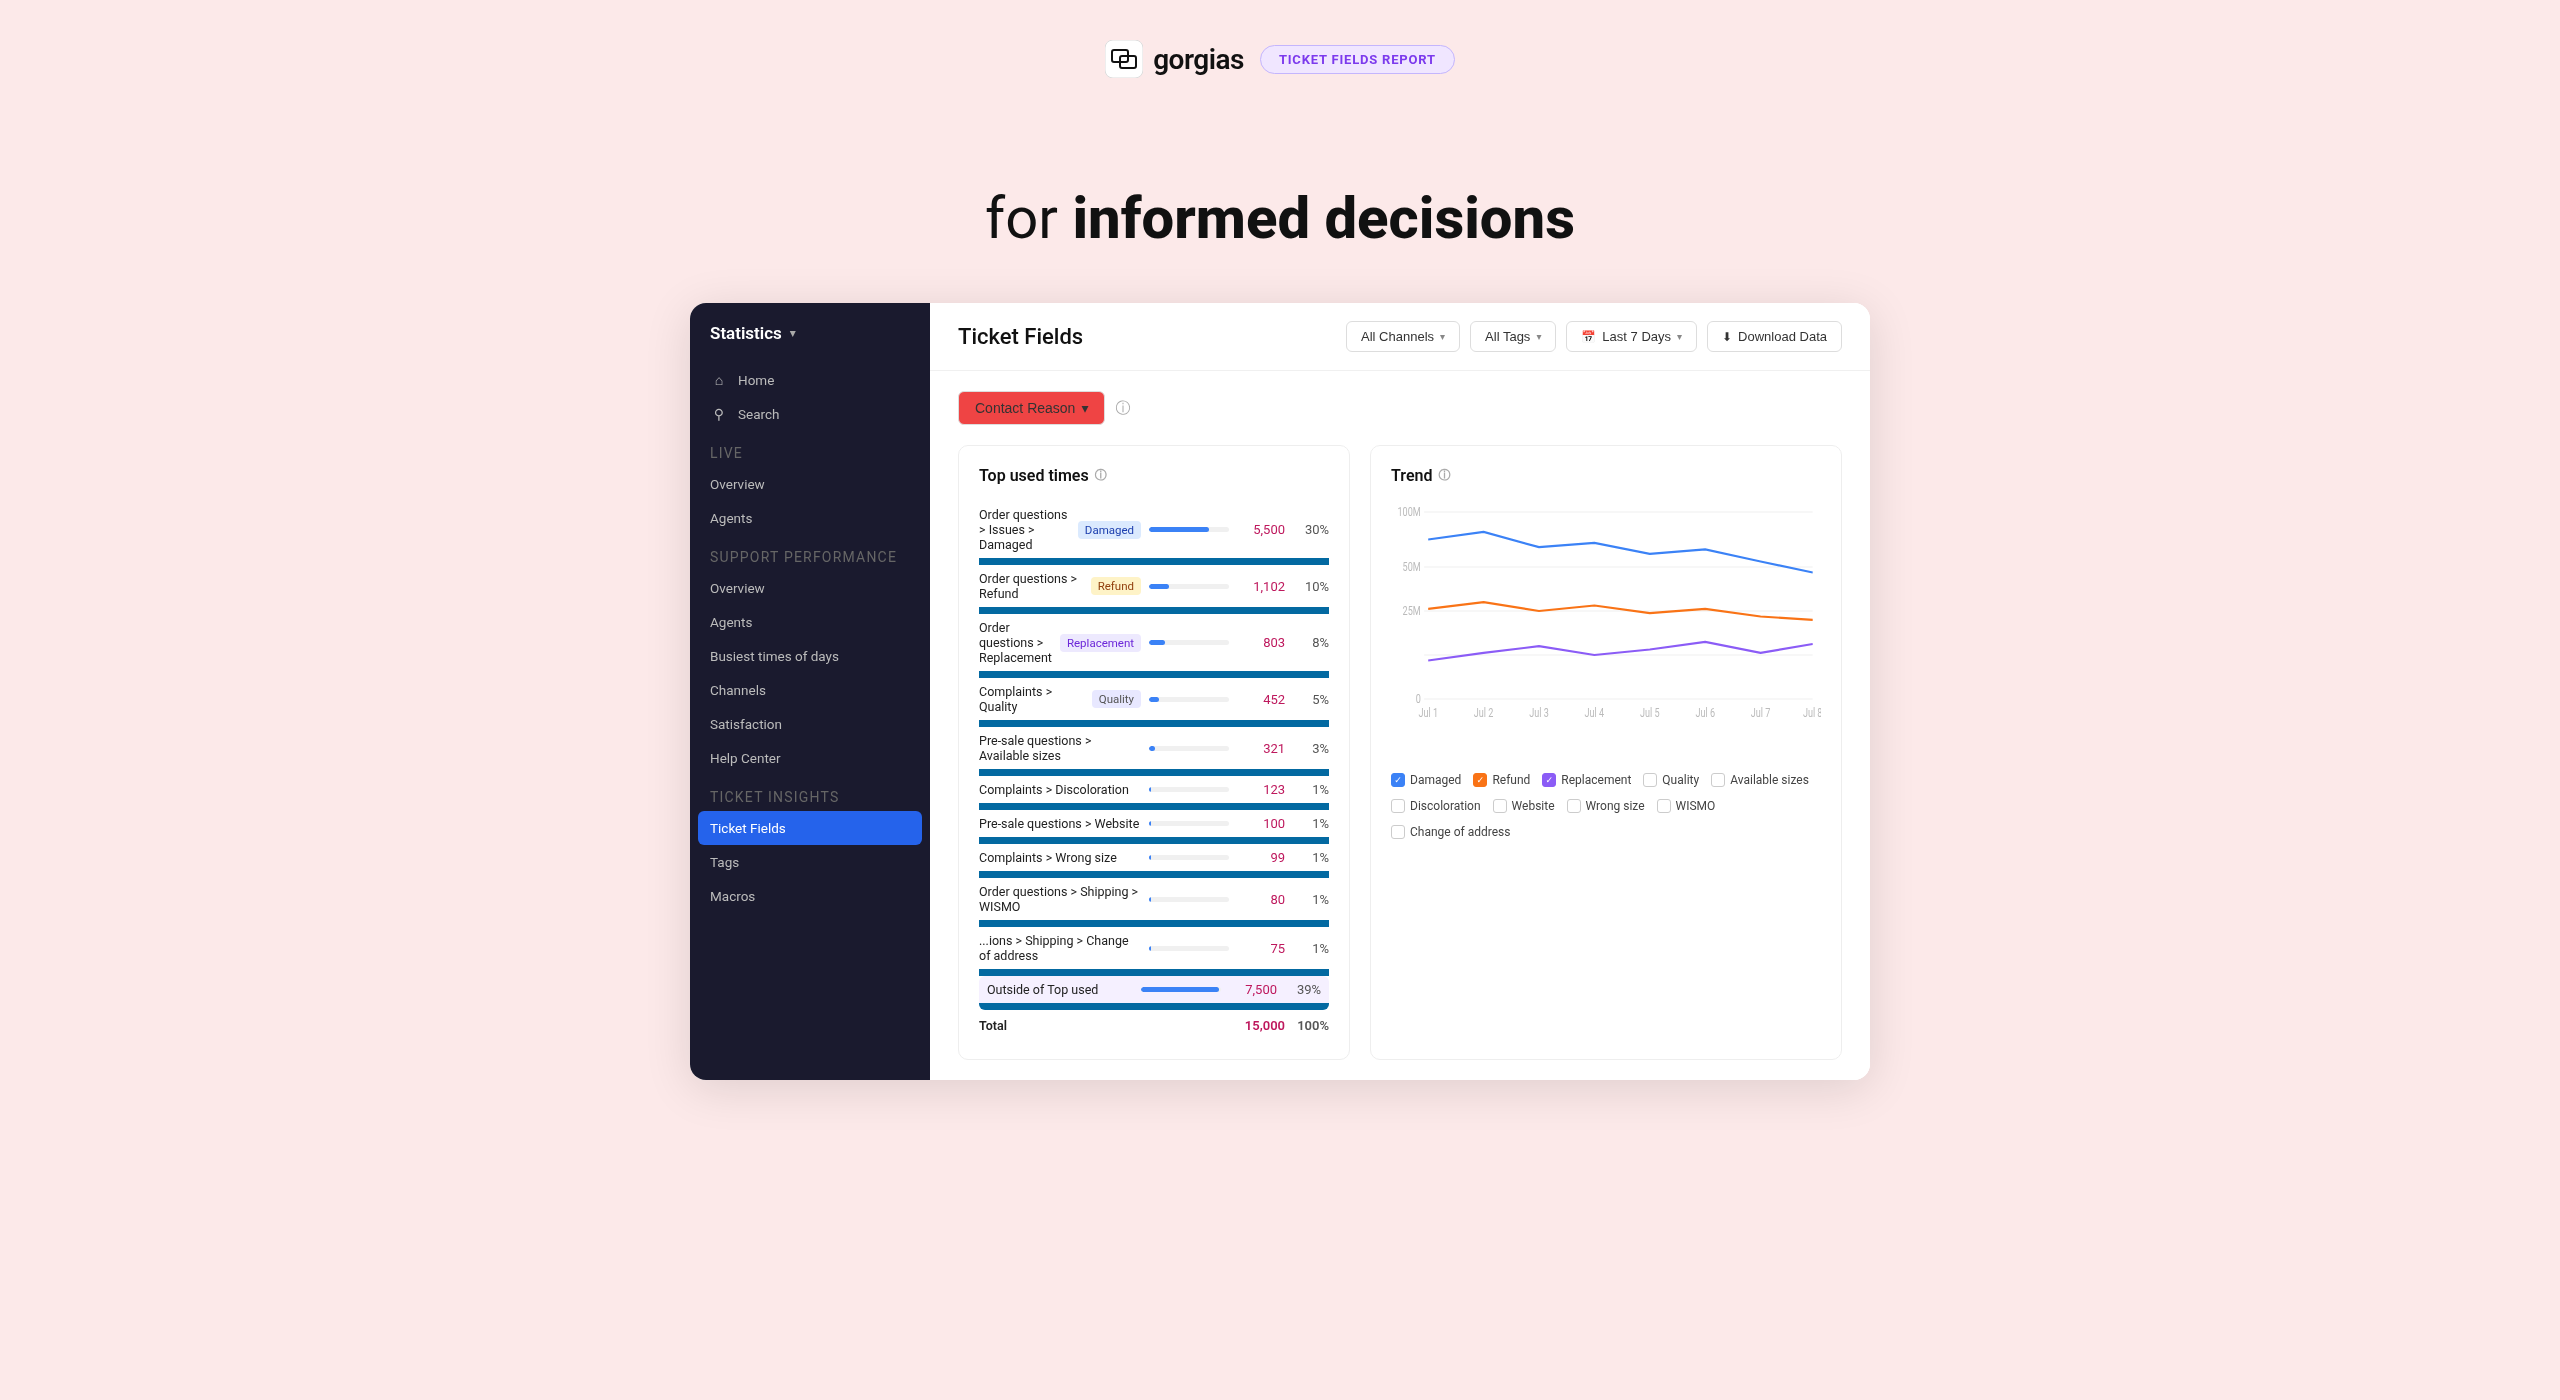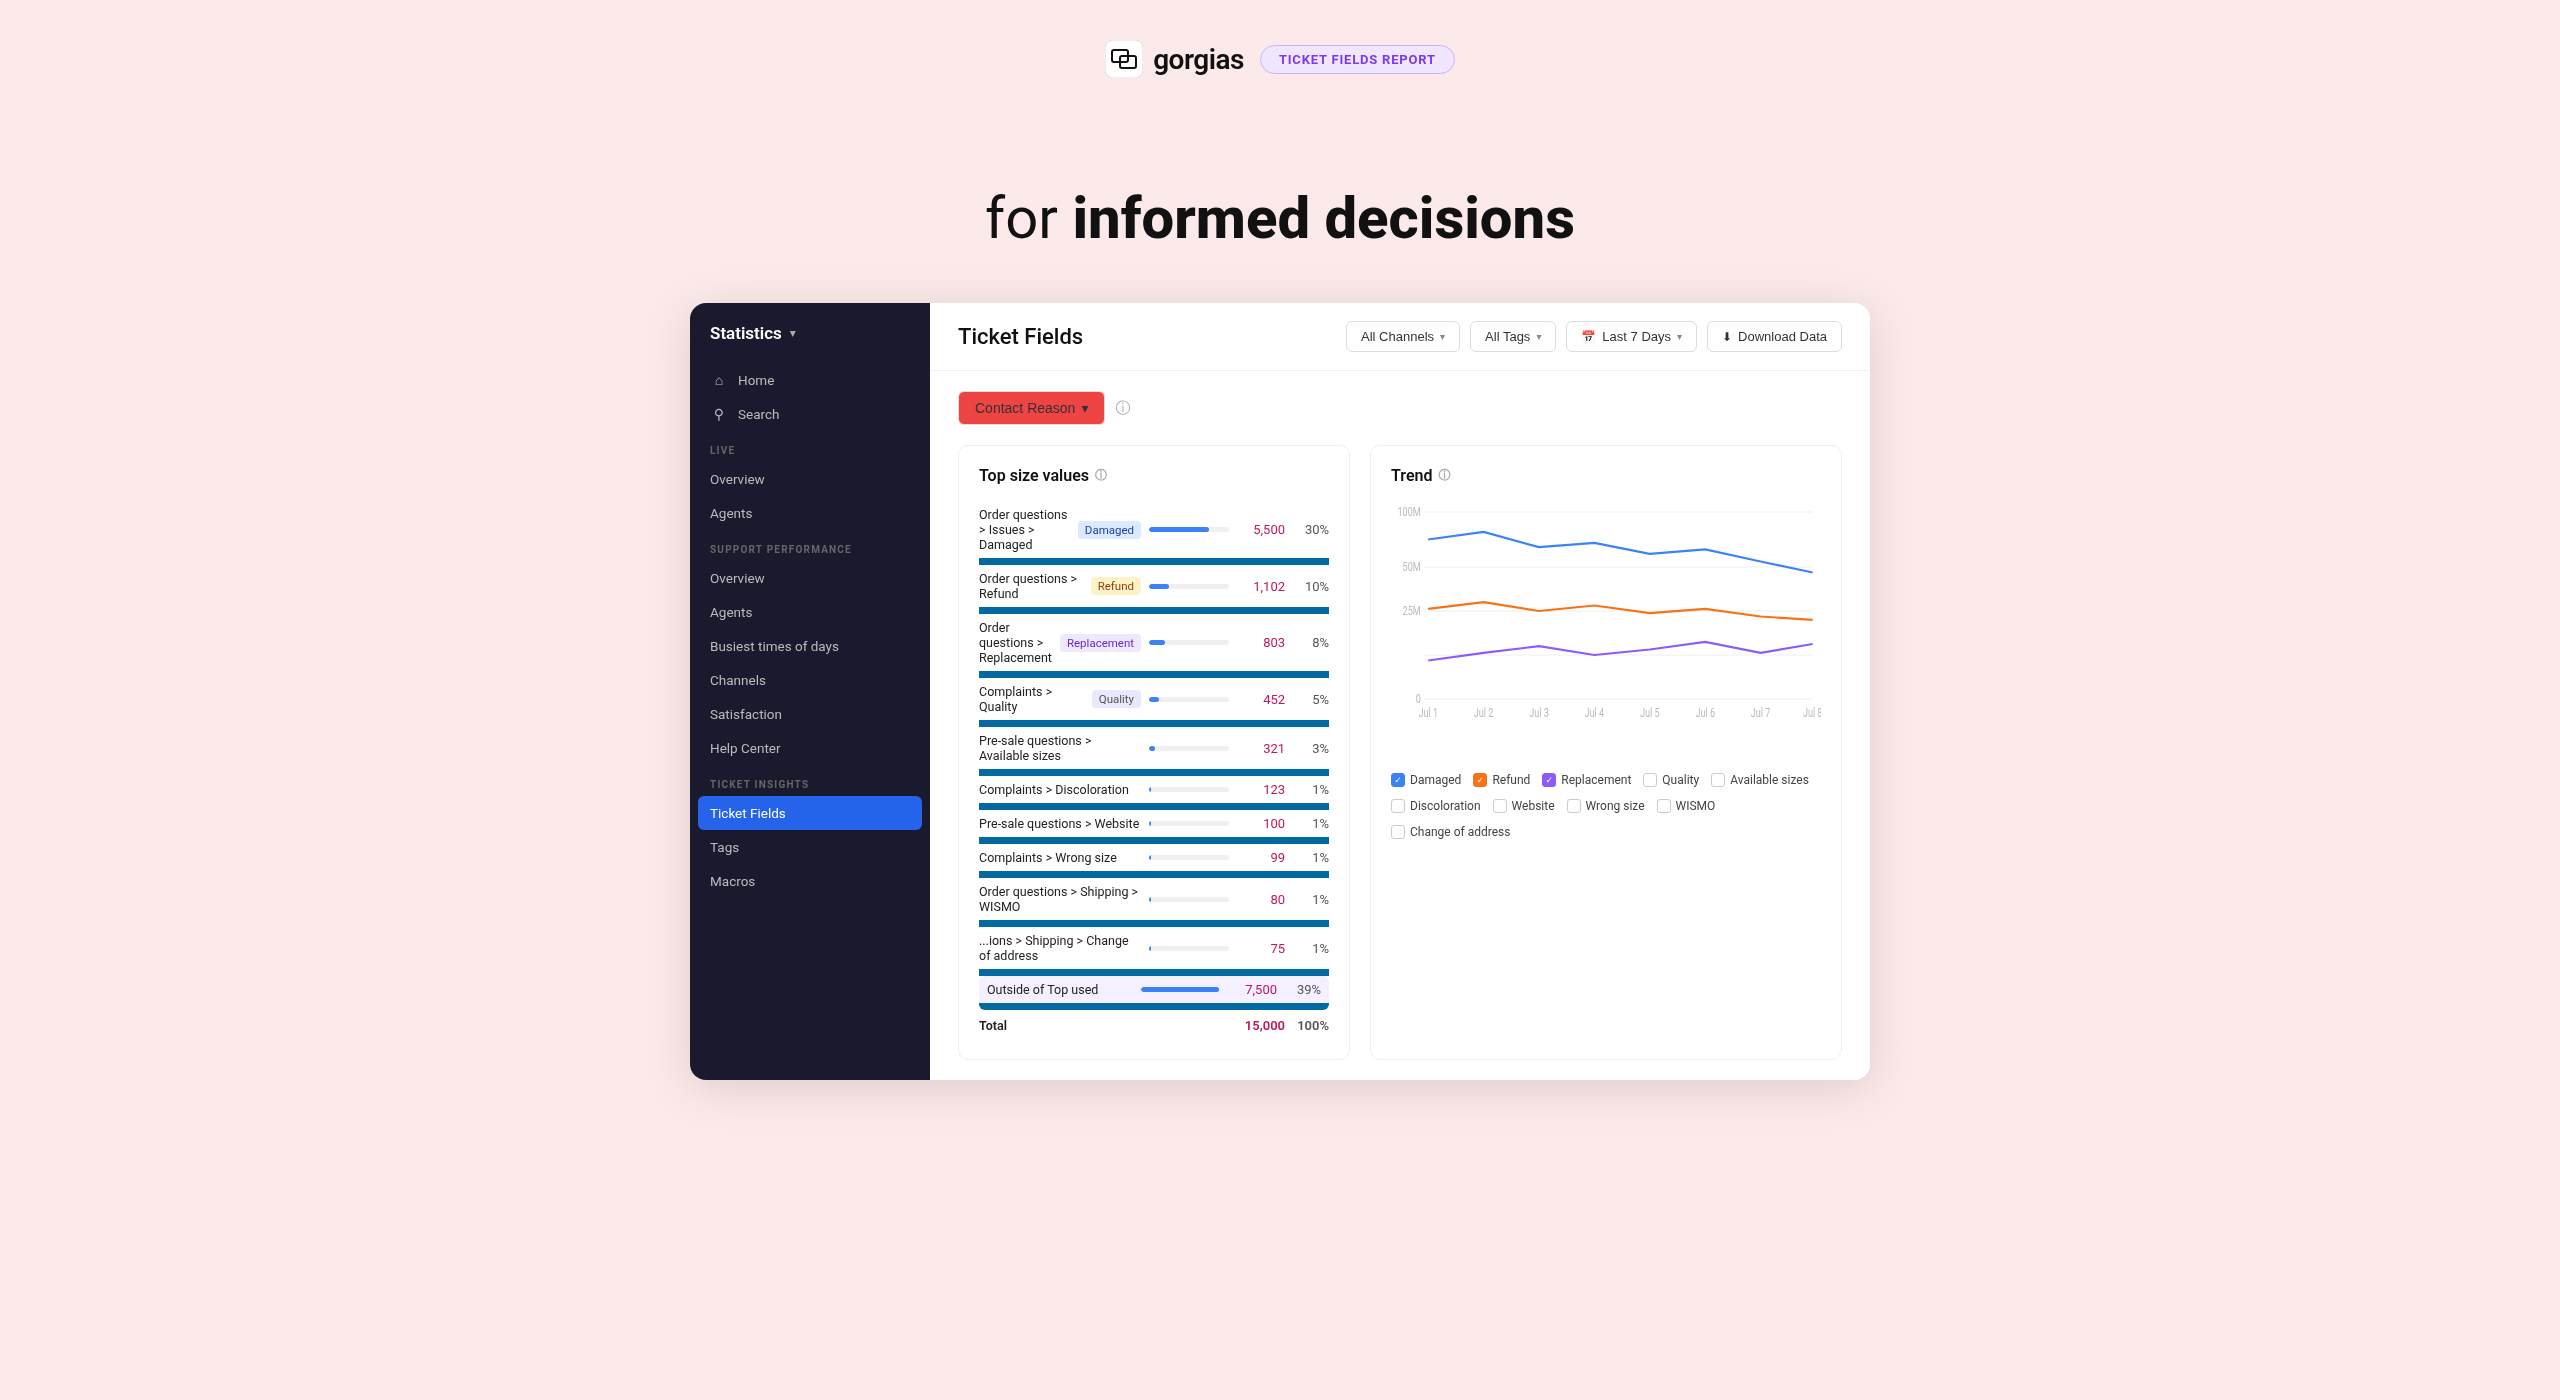--- a/index.html
+++ b/index.html
@@ -122,22 +122,22 @@
       transition: background 0.15s;
     }
     .nav-item.active {
       background: #2563eb;
       color: #fff;
       border-radius: 6px;
       margin: 0 8px;
       padding: 9px 12px;
     }
     .nav-section-label {
-      font-size: 10px;
-      font-weight: 700;
+      font-size: 14px;
+      font-weight: 400;
       letter-spacing: 1.2px;
       text-transform: uppercase;
       color: #666;
       padding: 14px 20px 6px;
     }
     .nav-icon {
       font-size: 14px;
       width: 18px;
       text-align: center;
     }
@@ -464,21 +464,21 @@
             <span>Contact Reason</span>
             <span>▾</span>
           </button>
           <span class="info-icon">ⓘ</span>
         </div>
 
         <div class="charts-row">
 
           <div class="chart-panel">
             <div class="chart-panel-title">
-              <span>Top size values</span>
+              <span>Top used times</span>
               <span class="info-icon" style="font-size:12px;">ⓘ</span>
             </div>
             <div class="values-table" id="values-table-container">
             <div class="values-row">
     <span class="val-label">Order questions &gt; Issues &gt; Damaged</span>
     <span class="val-tag blue">Damaged</span>
     <div class="val-bar-wrap">
                     <div class="val-bar" style="width:75%"></div>
                   </div>
     <span class="val-number">5,500</span>

